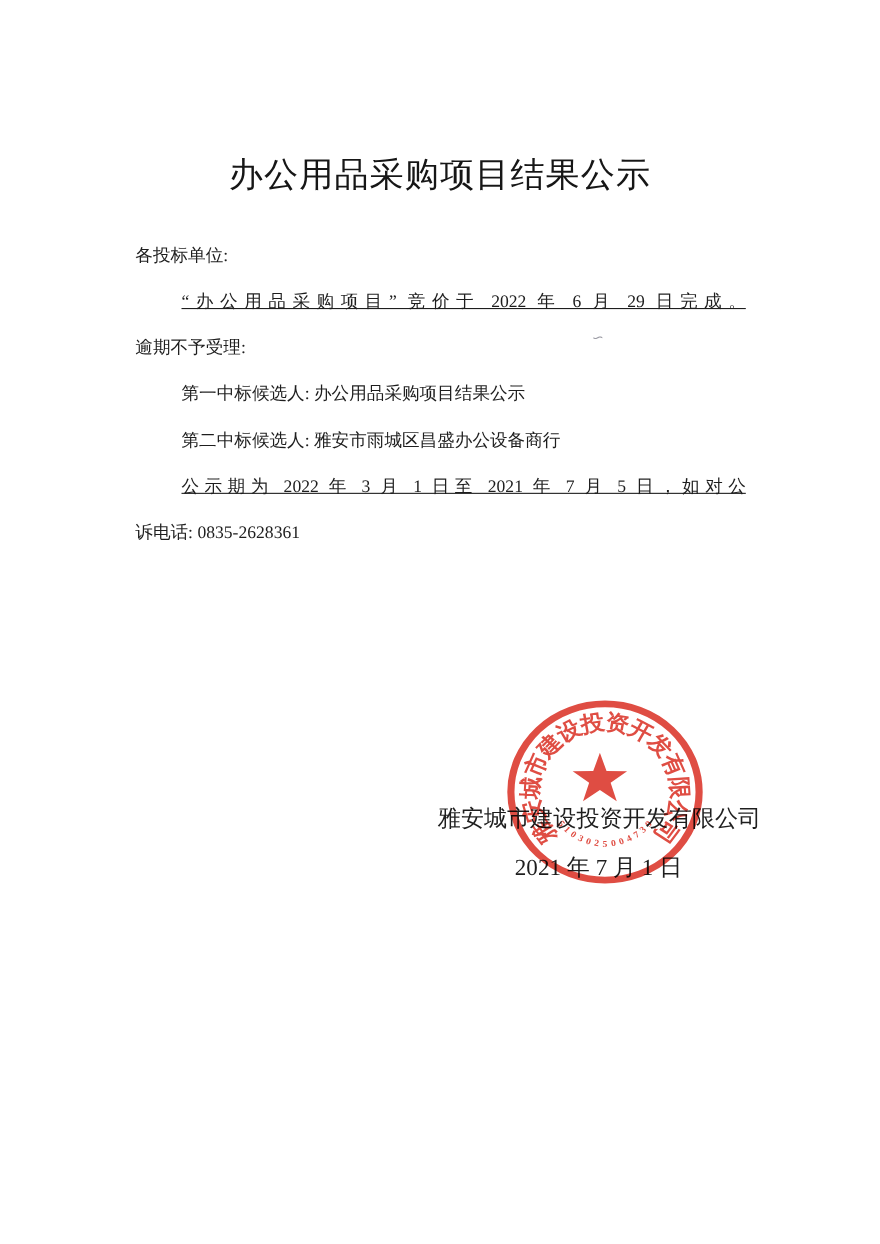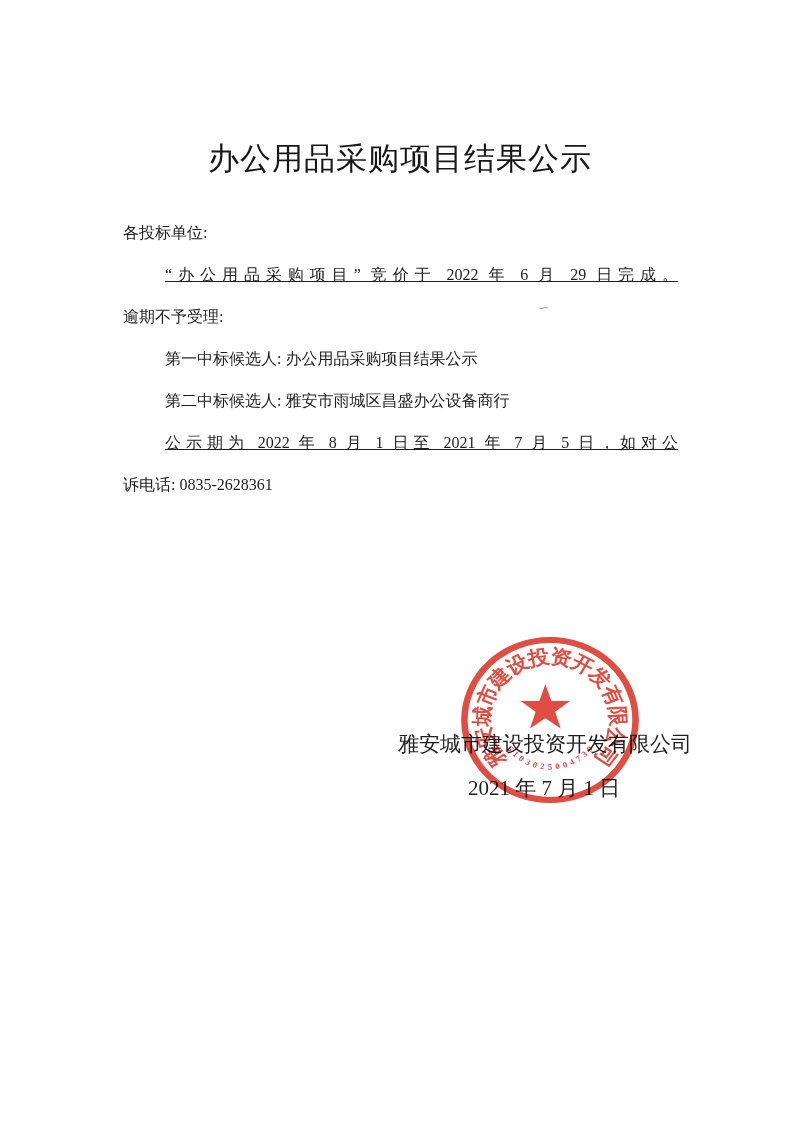--- a/index.html
+++ b/index.html
@@ -85,21 +85,21 @@
 
   <h1 class="doc-title">办公用品采购项目结果公示</h1>
 
   <div class="body-text">
 
   <p>各投标单位:</p>
       <p class="indent fill">“办公用品采购项目” 竞价于 2022 年 6 月 29 日完成。</p>
       <p>逾期不予受理:</p>
       <p class="indent">第一中标候选人: 办公用品采购项目结果公示</p>
       <p class="indent">第二中标候选人: 雅安市雨城区昌盛办公设备商行</p>
-      <p class="indent fill">公示期为 2022 年 8 月 1 日至 2021 年 7 月 5 日，如对公</p>
+      <p class="indent fill">公示期为 2022 年 3 月 1 日至 2021 年 7 月 5 日，如对公</p>
       <p>诉电话: 0835-2628361</p>
     </div>
 
   <span class="artifact">∽</span>
 
   <div class="signature">雅安城市建设投资开发有限公司</div>
 
   <div class="sig-date">2021 年 7 月 1 日</div>
 
   <svg class="seal" viewBox="0 0 200 200" preserveAspectRatio="none">

